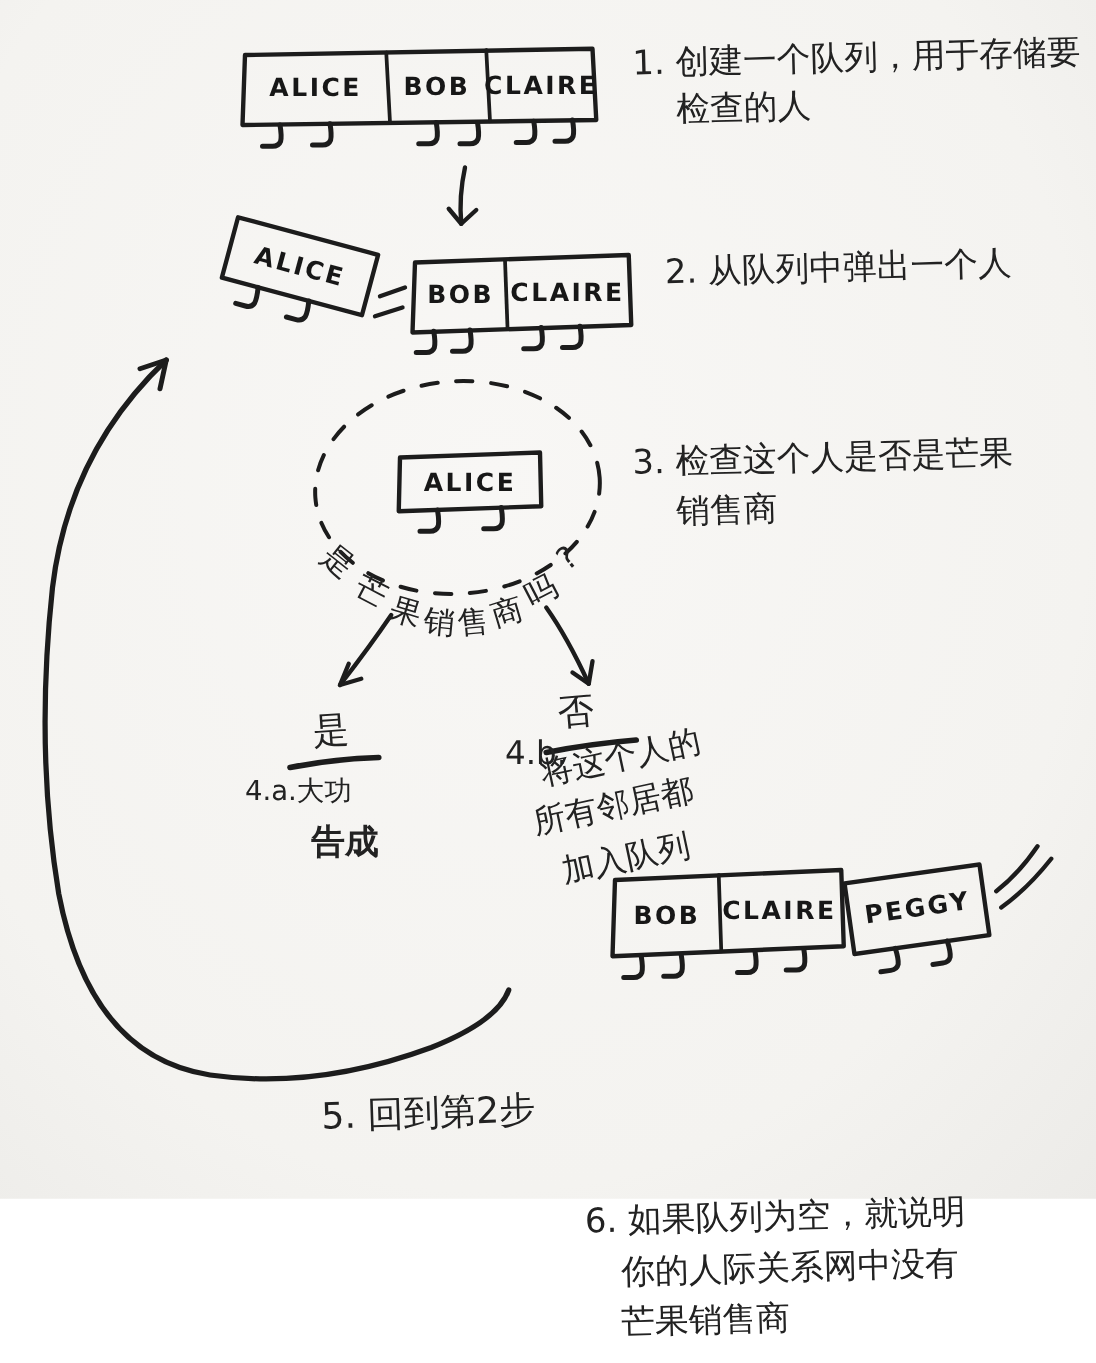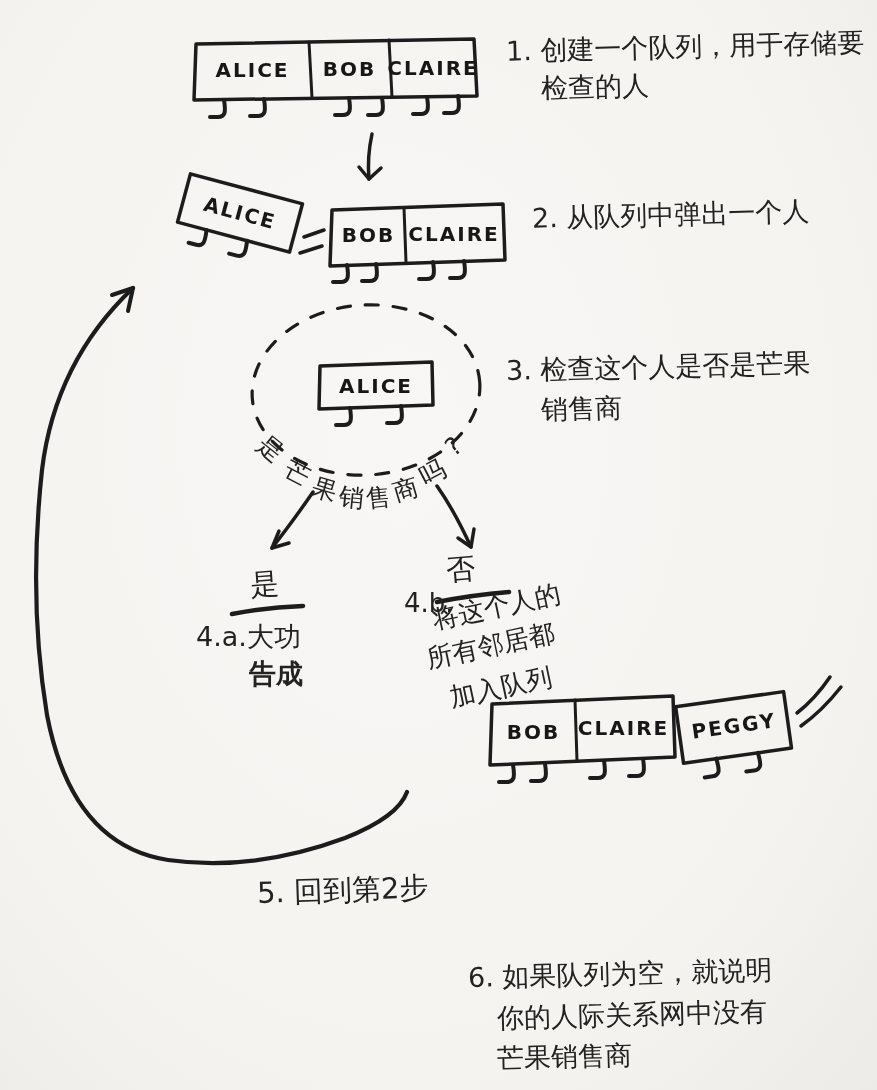--- a/index.html
+++ b/index.html
@@ -1,18 +1,18 @@
 <!DOCTYPE html>
 <html><head>
 <meta charset="utf-8">
 <style>
   html,body{margin:0;padding:0;}
   body{width:877px;height:1090px;overflow:hidden;}
   #canvas{
-    position:relative;width:877px;height:1090px;
+    position:relative;width:877px;height:959px;
     background:radial-gradient(ellipse at 45% 40%, #f8f7f5 0%, #f4f3f0 70%, #ecebe8 100%);
     font-family:"DejaVu Sans", sans-serif;
     color:#1c1c1c;
   }
   svg{position:absolute;left:0;top:0;}
   .stroke{stroke:#1c1c1c;fill:none;stroke-linecap:round;stroke-linejoin:round;}
   .lbl{
     position:absolute;display:flex;align-items:center;justify-content:center;
     font-family:"DejaVu Sans", sans-serif;font-weight:700;font-size:20px;
     letter-spacing:2px;color:#171717;
@@ -143,21 +143,21 @@
       <span style="position: absolute; display: inline-block; left: 27px; top: 24.4898px; transform: rotate(27.5deg);">芒</span>
       <span style="position: absolute; display: inline-block; left: 54px; top: 40.8163px; transform: rotate(16.5deg);">果</span>
       <span style="position: absolute; display: inline-block; left: 81px; top: 48.9796px; transform: rotate(5.5deg);">销</span>
       <span style="position: absolute; display: inline-block; left: 108px; top: 48.9796px; transform: rotate(-5.5deg);">售</span>
       <span style="position: absolute; display: inline-block; left: 135px; top: 40.8163px; transform: rotate(-16.5deg);">商</span>
       <span style="position: absolute; display: inline-block; left: 162px; top: 24.4898px; transform: rotate(-27.5deg);">吗</span>
       <span style="position: absolute; display: inline-block; left: 189px; top: 0px; transform: rotate(-38.5deg);">?</span>
     </div>
 
   <div class="zh" style="left:250px;top:566px;font-size:29px;transform:rotate(-4deg);">是</div>
-  <div class="zh" style="left:196px;top:620px;font-size:27px;text-align:right;">4.a.大功</div>
+  <div class="zh" style="left:196px;top:620px;font-size:22px;text-align:right;">4.a.大功</div>
   <div class="zh" style="left:249px;top:657px;font-size:27px;font-weight:bold;">告成</div>
 
   <div class="zh" style="left:404px;top:587px;font-size:26px;">4.b.</div>
   <div class="zh" style="left:446px;top:551px;font-size:29px;transform:rotate(-5deg);">否</div>
   <div class="zh slant" style="left:433px;top:604px;">将这个人的</div>
   <div class="zh slant" style="left:427px;top:643px;">所有邻居都</div>
   <div class="zh slant" style="left:450px;top:682px;">加入队列</div>
 
   <div class="zh" style="left:257px;top:872px;font-size:29px;transform:rotate(-2deg);">5. 回到第2步</div>
   <div class="zh small-rot-l" style="left:468px;top:957px;font-size:27px;">6. 如果队列为空，就说明</div>

